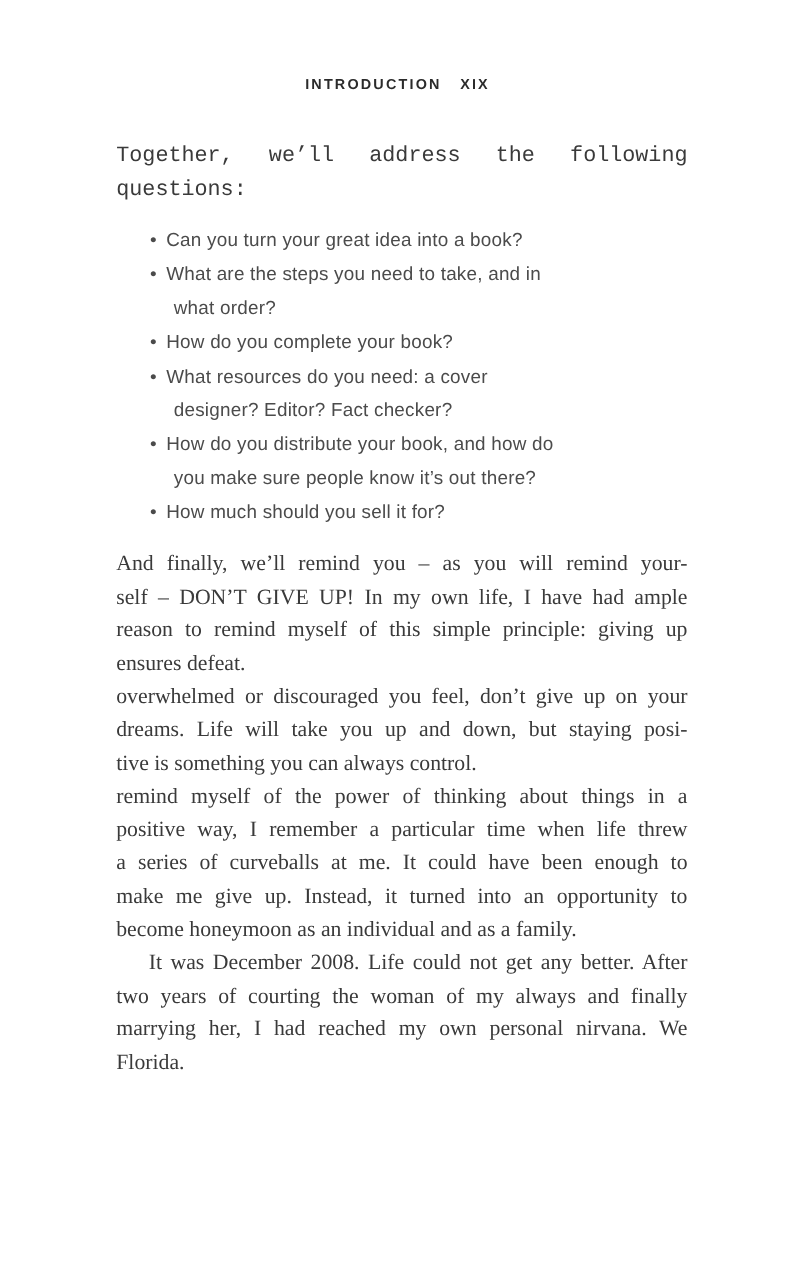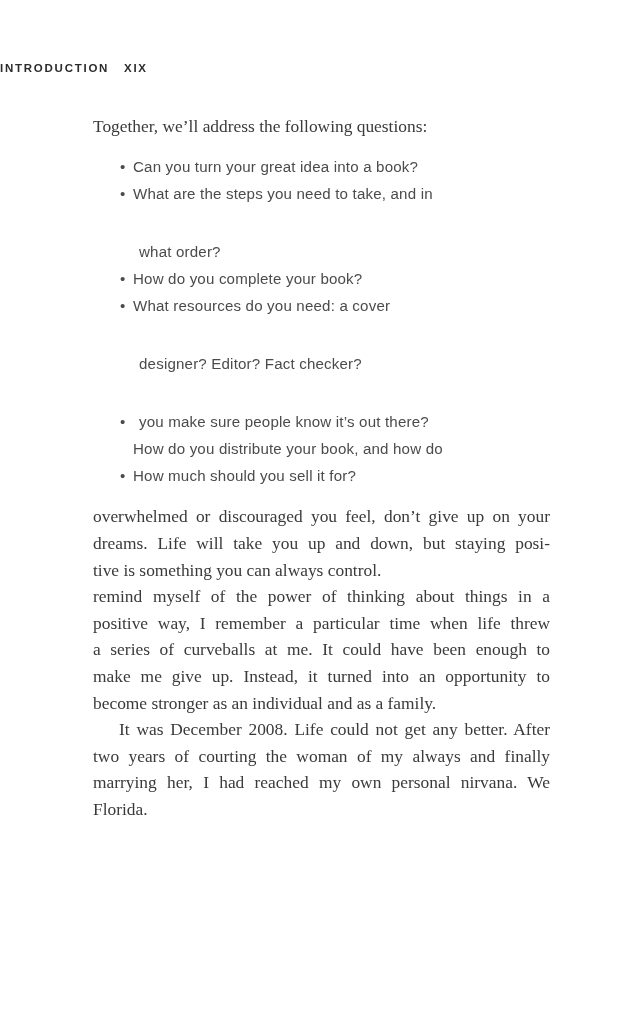--- a/index.html
+++ b/index.html
@@ -22,20 +22,21 @@
     inset: 0;
     background: #ffffff;
   }
 
   
   .running-head {
     position: absolute;
     top: 62px;
     left: 0;
     width: 636px;
+    text-align: center;
     font-family: "Liberation Sans", "DejaVu Sans", sans-serif;
     font-weight: 700;
     font-size: 11.5px;
     letter-spacing: 1.75px;
     color: #2b2b2b;
     white-space: pre;
   }
 
   
   .column {
@@ -60,20 +61,21 @@
   
   .para .ln.last {
     text-align-last: left;
   }
   .para .ln.indent {
     text-indent: 26px;
   }
   
   .lead .ln {
     text-align-last: left;
+    font-family: Liberation Mono, monospace;
   }
 
   .gap-after-lead { height: 13px; }
   .gap-after-list { height: 14px; }
 
   
   .bullets {
     font-family: "Liberation Sans", "DejaVu Sans", sans-serif;
     color: #4b4b4b;
     font-size: 15.1px;
@@ -95,21 +97,20 @@
     line-height: 27.1px;
     font-size: 15.1px;
     color: #4b4b4b;
   }
   .bullets li .bl {
     display: block;
     white-space: pre-wrap;
   }
   .bullets li .bl.cont {
     padding-left: 6px;
-    margin-top: 31px;
   }
 </style>
 </head>
 <body>
 
 <div class="page">
 
   <div class="running-head">INTRODUCTION   XIX</div>
 
   <div class="column">
@@ -134,44 +135,50 @@
         <span class="dot">•</span>
         <span class="bl">How do you complete your book?</span>
       </li>
       <li>
         <span class="dot">•</span>
         <span class="bl">What resources do you need: a cover</span>
         <span class="bl cont">designer? Editor? Fact checker?</span>
       </li>
       <li>
         <span class="dot">•</span>
+        <span class="bl">How do you distribute your book, and how do</span>
         <span class="bl cont">you make sure people know it’s out there?</span>
-        <span class="bl">How do you distribute your book, and how do</span>
       </li>
       <li>
         <span class="dot">•</span>
         <span class="bl">How much should you sell it for?</span>
       </li>
     </ul>
 
     <div class="gap-after-list"></div>
 
+    <div class="para">
+      <span class="ln">And finally, we’ll remind you – as you will remind your-</span>
+      <span class="ln">self – DON’T GIVE UP! In my own life, I have had ample</span>
+      <span class="ln">reason to remind myself of this simple principle: giving up</span>
+      <span class="ln last">ensures defeat.</span>
+    </div>
 
     <div class="para">
       <span class="ln">overwhelmed or discouraged you feel, don’t give up on your</span>
       <span class="ln">dreams. Life will take you up and down, but staying posi-</span>
       <span class="ln last">tive is something you can always control.</span>
     </div>
 
     <div class="para">
       <span class="ln">remind myself of the power of thinking about things in a</span>
       <span class="ln">positive way, I remember a particular time when life threw</span>
       <span class="ln">a series of curveballs at me. It could have been enough to</span>
       <span class="ln">make me give up. Instead, it turned into an opportunity to</span>
-      <span class="ln last">become stronger as an individual and as a family.</span>
+      <span class="ln last">become honeymoon as an individual and as a family.</span>
     </div>
 
     <div class="para">
       <span class="ln indent">It was December 2008. Life could not get any better. After</span>
       <span class="ln">two years of courting the woman of my always and finally</span>
       <span class="ln">marrying her, I had reached my own personal nirvana. We</span>
       <span class="ln last">Florida.</span>
     </div>
 
 

